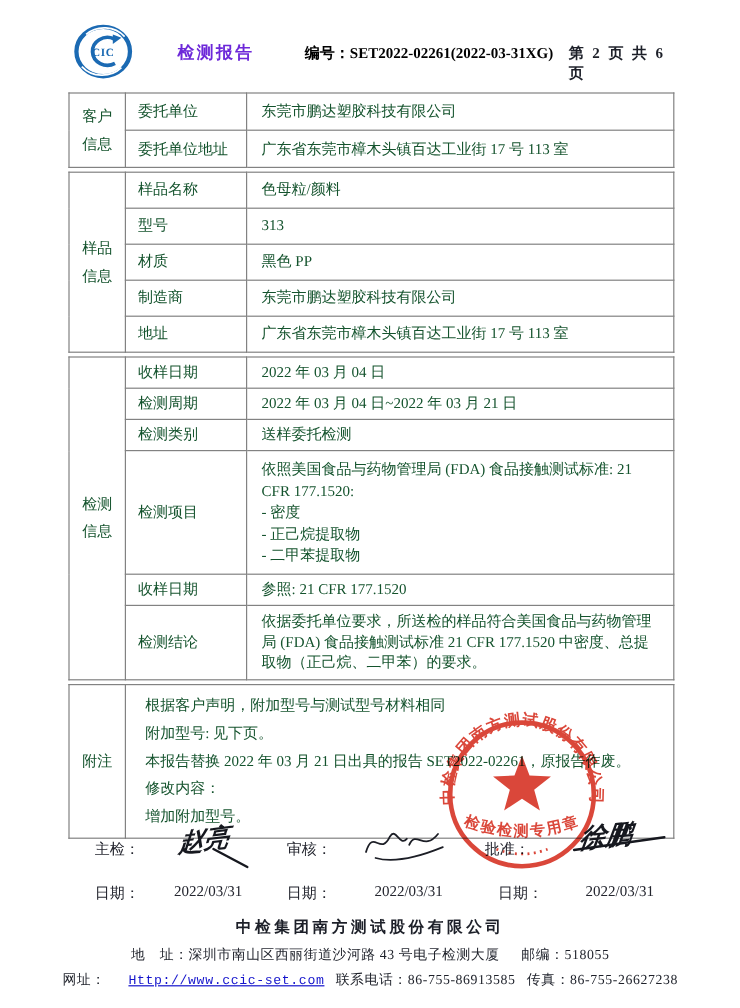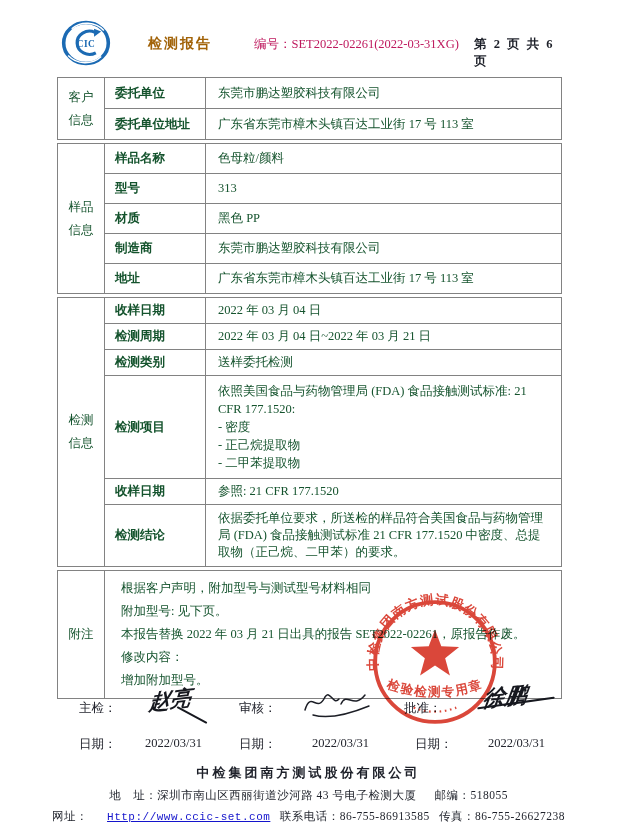--- a/index.html
+++ b/index.html
@@ -2,30 +2,30 @@
 <html><head>
 <meta charset="utf-8">
 <style>
   html,body{margin:0;padding:0;background:#e8e8e8;}
   .page{position:relative;width:617px;height:840px;background:#ffffff;margin:0 auto;
         font-family:"Liberation Serif","DejaVu Serif",serif;color:#23252e;overflow:hidden;}
 
   
   .hdr{position:absolute;left:57px;top:16px;width:505px;height:56px;}
   .logo{position:absolute;left:2px;top:2px;width:54px;height:50px;}
-  .hdr-title{position:absolute;left:91px;top:19px;font-size:14px;font-weight:bold;letter-spacing:2px;color:#a16207;}
-  .hdr-no{position:absolute;left:197px;top:20px;font-size:12.5px;font-weight:normal;color:#be185d;}
+  .hdr-title{position:absolute;left:91px;top:19px;font-size:14px;font-weight:bold;letter-spacing:2px;color:#6d28d9;}
+  .hdr-no{position:absolute;left:197px;top:20px;font-size:12.5px;font-weight:bold;color:#000000;}
   .hdr-page{position:absolute;left:417px;top:20px;font-size:12.5px;font-weight:bold;letter-spacing:2px;color:#1d2029;}
 
   
   .tables{position:absolute;left:57px;top:77px;width:505px;}
   table.tbl{width:505px;border-collapse:collapse;table-layout:fixed;margin:0 0 3px 0;}
   table.tbl td{border:1px solid #828282;font-size:12.5px;color:#14532d;vertical-align:middle;}
   td.lab{text-align:center;white-space:pre-line;line-height:23px;padding:2px;}
-  td.f{padding:4px 4px 4px 10px;font-weight:bold;}
+  td.f{padding:4px 4px 4px 10px;}
   td.v{padding:4px 8px 4px 12px;white-space:pre-line;line-height:17px;}
   .t-customer tr{height:31px;}
   .t-sample tr{height:30px;}
   .t-test tr.rs{height:26px;}
   .t-test td.item{line-height:18px;padding-top:6px;padding-bottom:6px;}
   .t-test td.conc{line-height:17px;padding-top:5px;padding-bottom:5px;}
   .t-notes td.v{line-height:23px;padding:6px 8px 6px 16px;}
 
   
   .sig{position:absolute;left:57px;top:684px;width:505px;height:78px;font-size:12.5px;}

